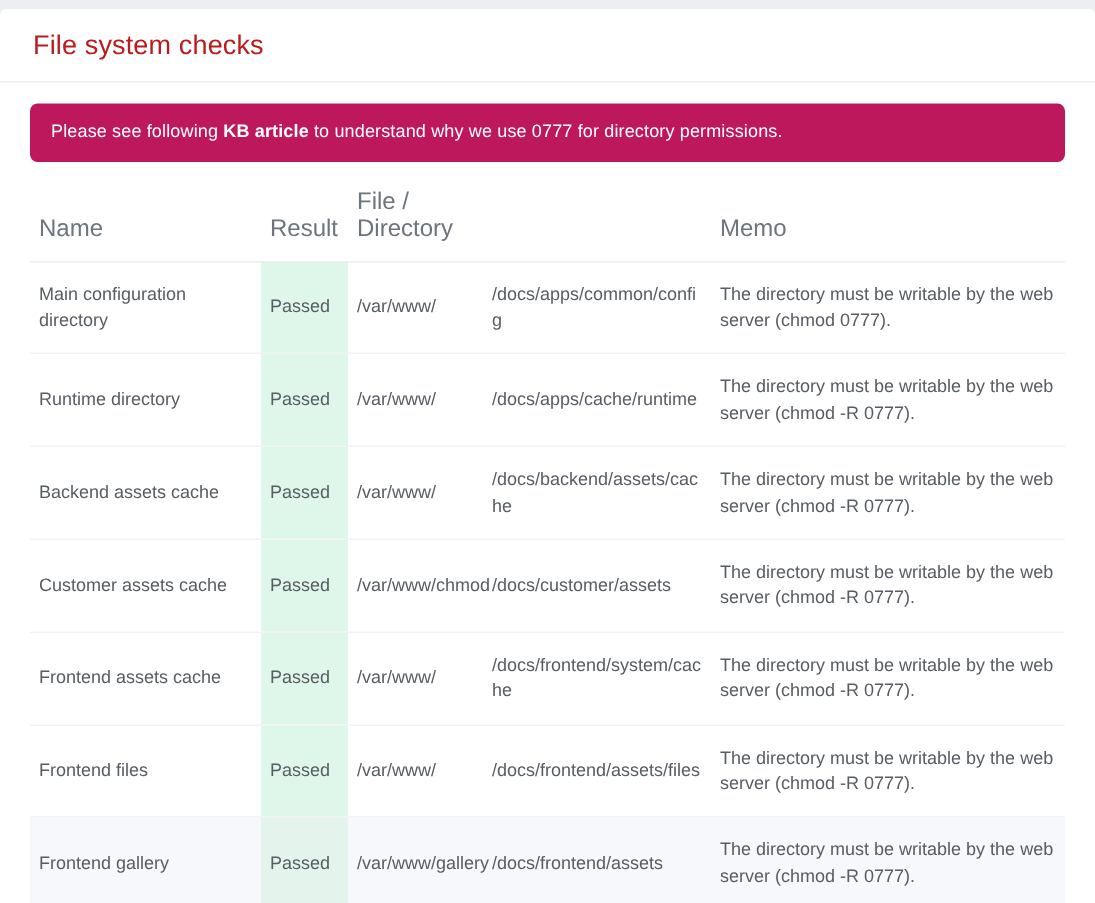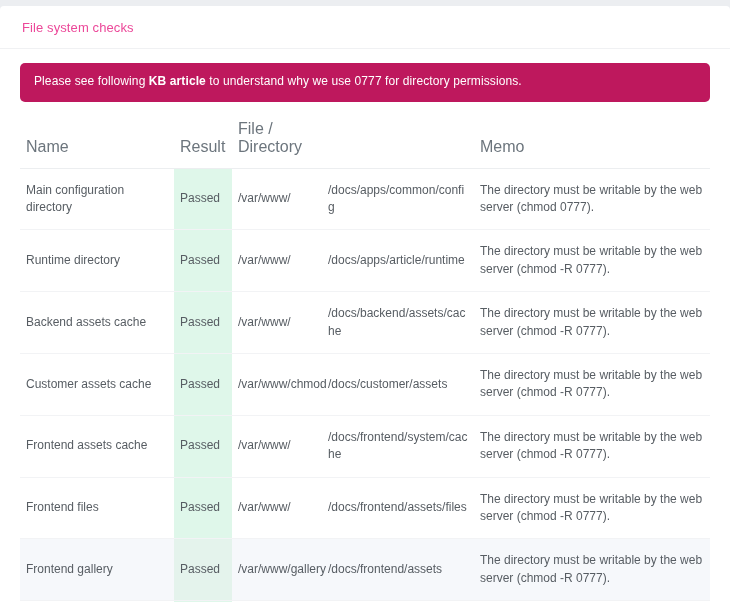--- a/index.html
+++ b/index.html
@@ -35,23 +35,23 @@
     box-sizing: border-box;
     overflow: hidden;
   }
 
   
   .card-header {
     padding: 14px 20px 13px 22px;
     border-bottom: 1px solid #f0f1f3;
   }
   .card-title {
-    font-size: 13px;
+    font-size: 18px;
     font-weight: 400;
-    color: #ec4899;
+    color: #b91c1c;
     margin: 0;
     letter-spacing: .1px;
   }
 
   
   .card-body {
     padding: 14px 20px 0 20px;
   }
 
   
@@ -176,21 +176,21 @@
               <td class="cell-name">Main configuration directory</td>
               <td class="cell-result">Passed</td>
               <td class="cell-prefix">/var/www/</td>
               <td class="cell-suffix">/docs/apps/common/config</td>
               <td class="cell-memo">The directory must be writable by the web server (chmod 0777).</td>
             </tr>
             <tr>
               <td class="cell-name">Runtime directory</td>
               <td class="cell-result">Passed</td>
               <td class="cell-prefix">/var/www/</td>
-              <td class="cell-suffix">/docs/apps/article/runtime</td>
+              <td class="cell-suffix">/docs/apps/cache/runtime</td>
               <td class="cell-memo">The directory must be writable by the web server (chmod -R 0777).</td>
             </tr>
             <tr>
               <td class="cell-name">Backend assets cache</td>
               <td class="cell-result">Passed</td>
               <td class="cell-prefix">/var/www/</td>
               <td class="cell-suffix">/docs/backend/assets/cache</td>
               <td class="cell-memo">The directory must be writable by the web server (chmod -R 0777).</td>
             </tr>
             <tr>

